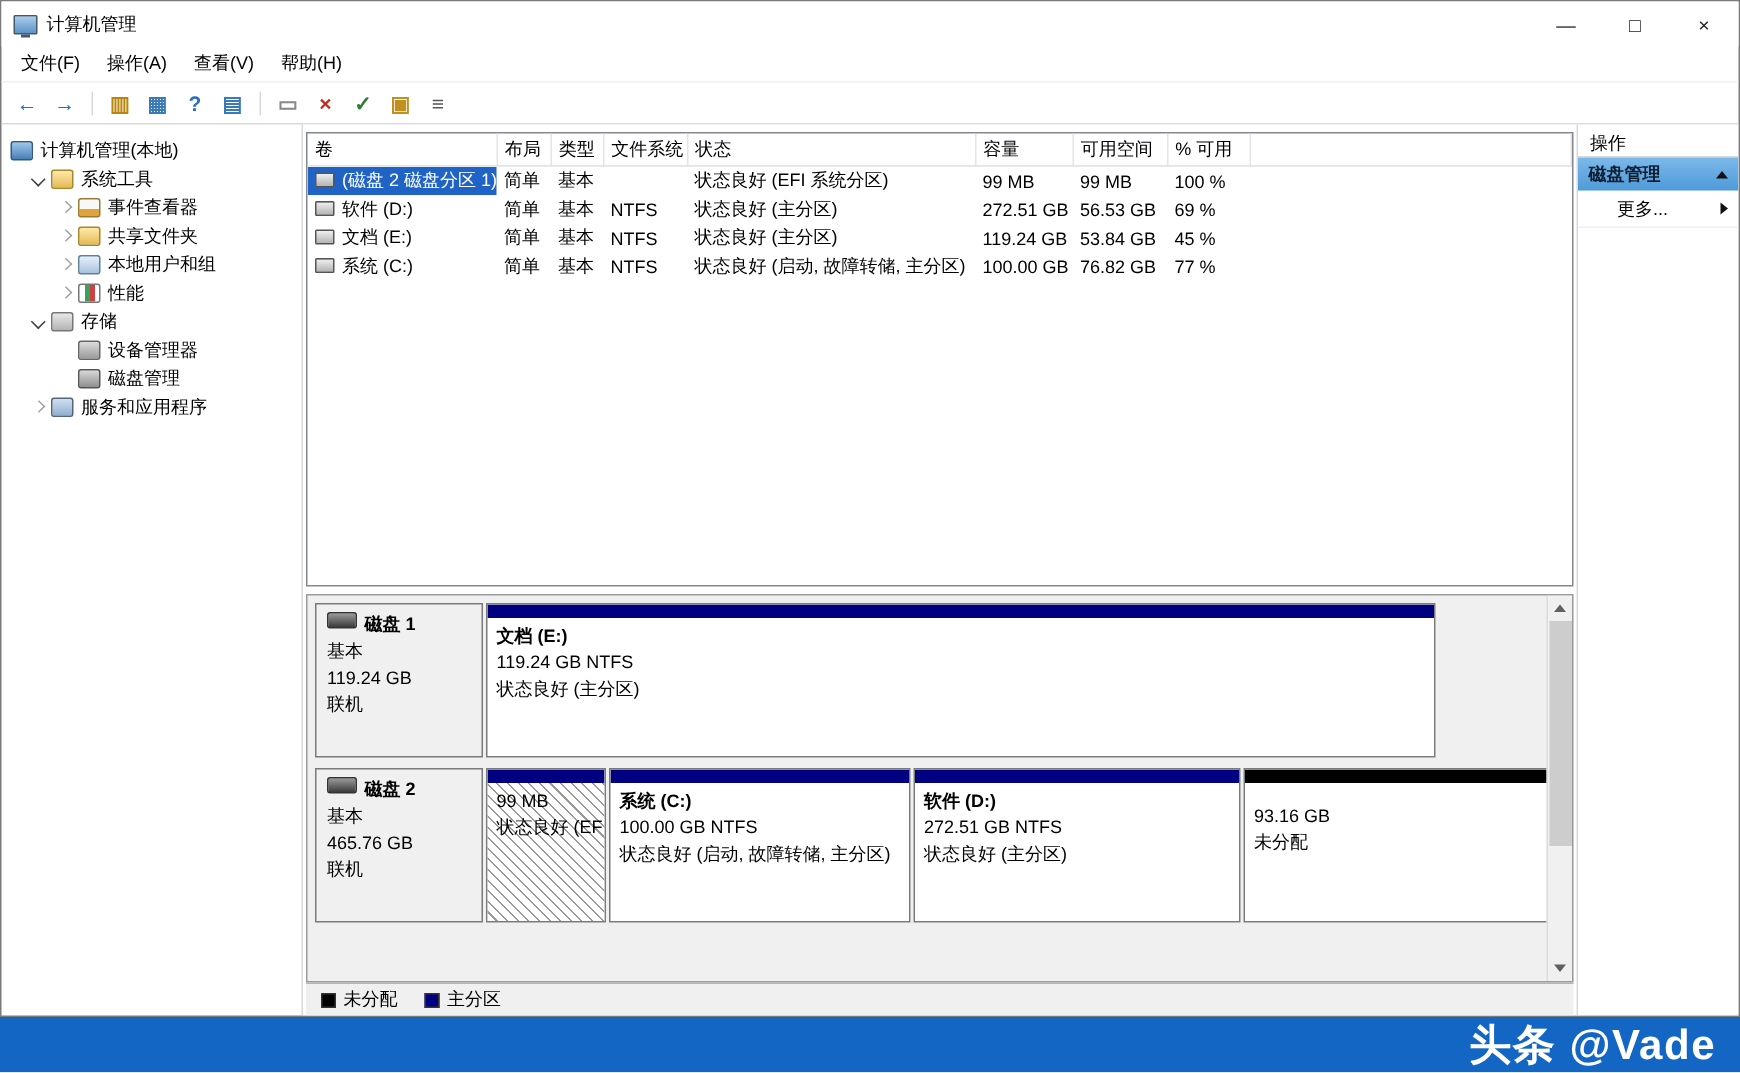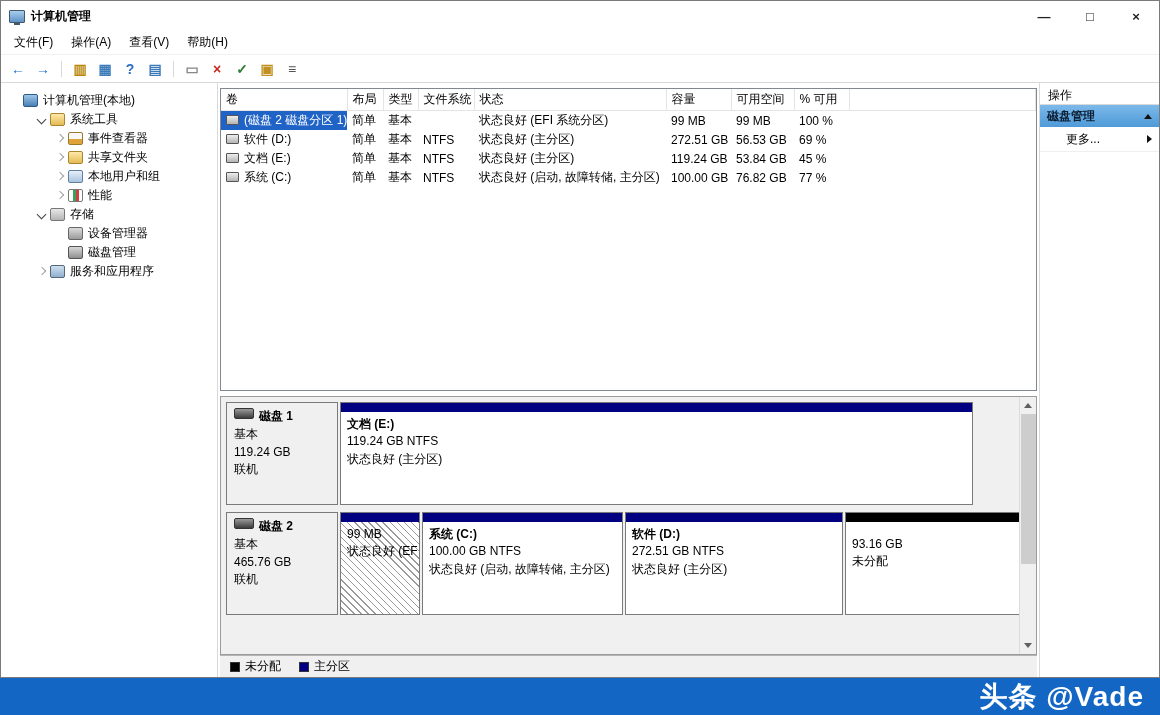--- a/index.html
+++ b/index.html
@@ -5,36 +5,36 @@
   * { margin:0; padding:0; box-sizing:border-box; }
   html,body { background:#fff; }
   .screen {
     position:relative; width:1160px; height:715px;
     font-family:"Liberation Sans", sans-serif; font-size:12px; color:#000;
     background:#fff; overflow:hidden;
   }
   
   .window { position:absolute; left:0; top:0; width:1160px; height:678px;
     border:1px solid #7a7a7a; background:#fff; display:flex; flex-direction:column; }
-  .titlebar { height:30px; display:flex; align-items:center; padding-left:8px; background:#fff; flex:none;font-weight:bold; }
+  .titlebar { height:30px; display:flex; align-items:center; padding-left:8px; background:#fff; flex:none; }
   .app-icon { width:16px; height:13px; border:1px solid #44586c; border-radius:1px;
     background:linear-gradient(180deg,#a8cdee,#5e93c6); margin-right:6px; position:relative; }
   .app-icon::after { content:""; position:absolute; left:4px; bottom:-3px; width:6px; height:2px; background:#44586c; }
   .title-text { font-size:12px; }
   .title-controls { margin-left:auto; display:flex; height:100%; }
   .tc-btn { width:46px; height:100%; display:flex; align-items:center; justify-content:center; font-size:13px; color:#222; }
   
   .menubar { height:24px; display:flex; align-items:center; padding-left:4px; border-bottom:1px solid #f0f0f0; flex:none; }
   .menu-item { padding:3px 9px; }
   
   .toolbar { height:28px; display:flex; align-items:center; padding-left:8px; gap:7px; border-bottom:1px solid #d9d9d9; flex:none; }
   .tb-icon { width:18px; height:18px; display:flex; align-items:center; justify-content:center; font-size:14px; font-weight:bold; }
   .tb-sep { width:1px; height:16px; background:#d9d9d9; margin:0 2px; }
   
-  .main { flex:1; display:flex; overflow:hidden;padding-left:16px; }
+  .main { flex:1; display:flex; overflow:hidden; }
   
   .tree { width:201px; flex:none; border-right:1px solid #d9d9d9; padding-top:8px; overflow:hidden; }
   .tree-row { height:19px; display:flex; align-items:center; white-space:nowrap; cursor:default; }
   .lvl0 { padding-left:6px; } .lvl1 { padding-left:18px; } .lvl2 { padding-left:36px; }
   .twisty { width:13px; height:13px; flex:none; position:relative; margin-right:2px; }
   .twisty.collapsed::after { content:""; position:absolute; left:4px; top:3px; width:5px; height:5px;
     border-right:1px solid #a0a0a0; border-top:1px solid #a0a0a0; transform:rotate(45deg); }
   .twisty.expanded::after { content:""; position:absolute; left:3px; top:3px; width:6px; height:6px;
     border-right:1px solid #404040; border-bottom:1px solid #404040; transform:rotate(45deg); }
   .tico { width:15px; height:13px; margin-right:5px; flex:none; border-radius:2px; border:1px solid #888; }
@@ -80,21 +80,21 @@
   .vsb-btn { height:17px; display:flex; align-items:center; justify-content:center; }
   .arr-up { width:0; height:0; border-left:4px solid transparent; border-right:4px solid transparent; border-bottom:5px solid #606060; }
   .arr-down { width:0; height:0; border-left:4px solid transparent; border-right:4px solid transparent; border-top:5px solid #606060; position:absolute; bottom:6px; left:4px; }
   .vsb-thumb { position:absolute; top:17px; left:1px; width:15px; height:150px; background:#cdcdcd; }
   
   .legend { height:22px; flex:none; background:#f0f0f0; border-top:1px solid #b5b5b5; display:flex; align-items:center; gap:18px; padding-left:10px; }
   .leg-item { display:flex; align-items:center; gap:5px; }
   .swatch { width:10px; height:10px; border:1px solid #333; }
   .sw-unalloc { background:#000000; } .sw-primary { background:#000080; }
   
-  .actions { width:120px; flex:none; border-left:1px solid #d9d9d9; display:flex; flex-direction:column; background:#fff; }
+  .actions { width:108px; flex:none; border-left:1px solid #d9d9d9; display:flex; flex-direction:column; background:#fff; }
   .actions-header { height:22px; padding:4px 8px 0; border-bottom:1px solid #d9d9d9; }
   .dm-bar { height:22px; display:flex; align-items:center; padding:0 7px; font-weight:bold; color:#0b1e33;
     background:linear-gradient(180deg,#7cb9ea,#4e9ad8); }
   .tri-up { width:0; height:0; margin-left:auto; border-left:4px solid transparent; border-right:4px solid transparent; border-bottom:5px solid #111; }
   .more-row { height:25px; display:flex; align-items:center; padding:0 7px 0 26px; border-bottom:1px solid #efefef; }
   .tri-right { width:0; height:0; margin-left:auto; border-top:4px solid transparent; border-bottom:4px solid transparent; border-left:5px solid #111; }
   
   .strip-bar { position:absolute; left:0; bottom:0; width:1160px; height:37px; background:#1366c4;
     display:flex; align-items:center; justify-content:flex-end; padding-right:16px; }
   .wm-text { color:#fff; font-size:28px; font-weight:bold; letter-spacing:1px; }

